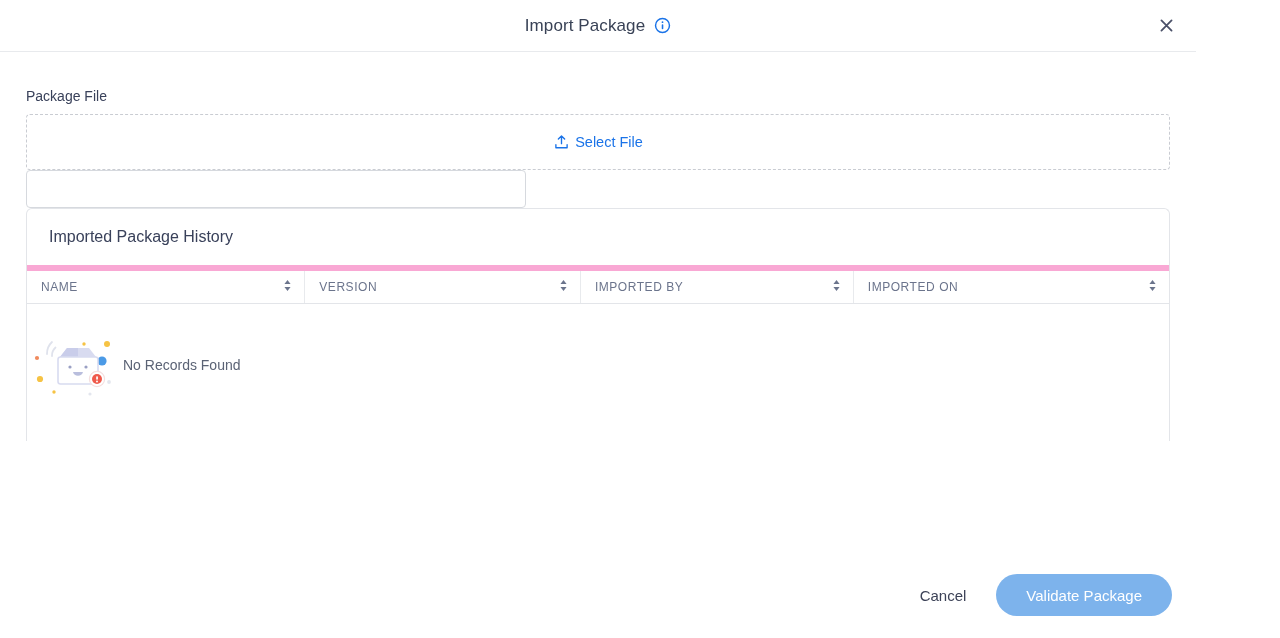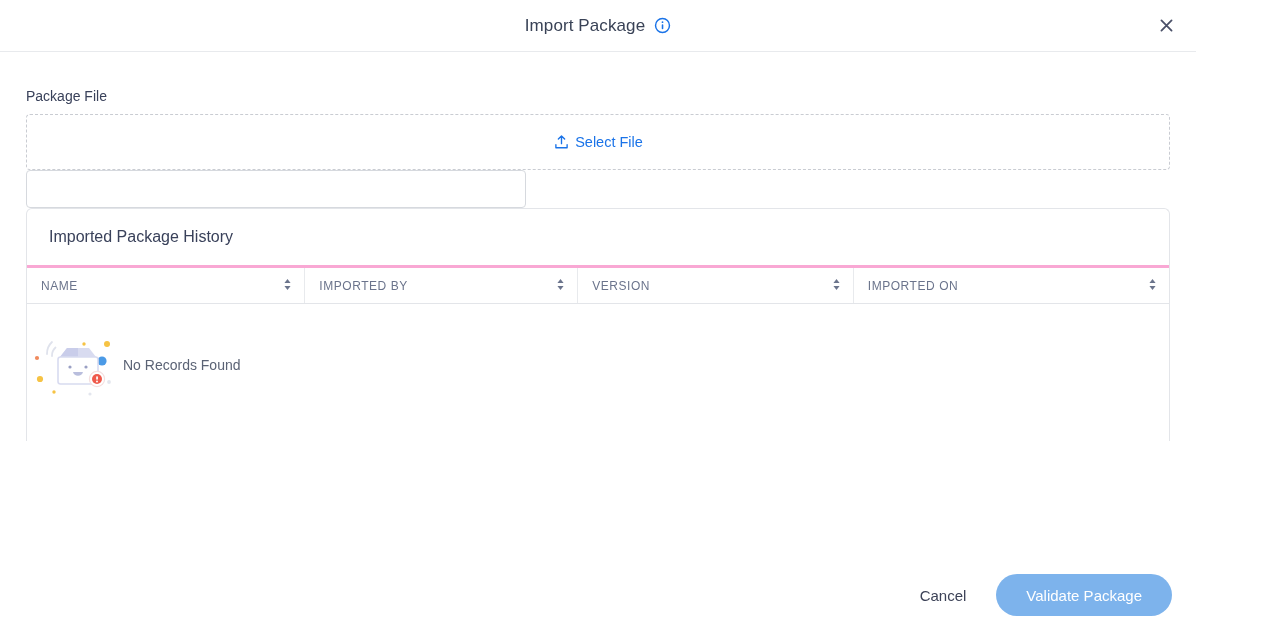--- a/index.html
+++ b/index.html
@@ -81,21 +81,21 @@
     padding: 0 22px 0 22px;
   }
   .panel-title { font-size: 16px; color: #39415a; text-align: center; }
   .search-input {
     width: 238px; height: 38px; border: 1px solid #d6d9de; border-radius: 4px;
     padding: 0 11px; font-size: 14px; color: #39415a; outline: none;
     font-family: inherit; background: #fff;
   }
   .search-input::placeholder { color: #8b8f99; }
 
-  .thead { display: flex; border-top: 3px solid #f9a8d4; border-bottom: 1px solid #e3e5e9; height: 39px; }
+  .thead { display: flex; border-top: 6px solid #f9a8d4; border-bottom: 1px solid #e3e5e9; height: 39px; }
   .th {
     display: flex; align-items: center; justify-content: space-between;
     padding: 0 12px 0 14px; border-right: 1px solid #e8eaed;
     font-size: 12px; letter-spacing: .55px; color: #6b748c; cursor: pointer;
   }
   .th:last-child { border-right: none; }
   .th.c1 { width: 305px; }
   .th.c2 { width: 302px; }
   .th.c3 { width: 299px; }
   .th.c4 { width: 346px; }
@@ -177,31 +177,31 @@
       <div class="thead">
         <div class="th c1">
           <span>NAME</span>
           <span class="sort-icon">
             <svg viewBox="0 0 10 14" width="9" height="13">
               <path d="M5 0.8 L8.4 5.4 L1.6 5.4 Z" fill="#6b748c"></path>
               <path d="M5 13.2 L1.6 8.6 L8.4 8.6 Z" fill="#6b748c"></path>
             </svg>
           </span>
         </div>
+        <div class="th c2">
+          <span>VERSION</span>
+          <span class="sort-icon">
+            <svg viewBox="0 0 10 14" width="9" height="13">
+              <path d="M5 0.8 L8.4 5.4 L1.6 5.4 Z" fill="#6b748c"></path>
+              <path d="M5 13.2 L1.6 8.6 L8.4 8.6 Z" fill="#6b748c"></path>
+            </svg>
+          </span>
+        </div>
         <div class="th c3">
           <span>IMPORTED BY</span>
-          <span class="sort-icon">
-            <svg viewBox="0 0 10 14" width="9" height="13">
-              <path d="M5 0.8 L8.4 5.4 L1.6 5.4 Z" fill="#6b748c"></path>
-              <path d="M5 13.2 L1.6 8.6 L8.4 8.6 Z" fill="#6b748c"></path>
-            </svg>
-          </span>
-        </div>
-        <div class="th c2">
-          <span>VERSION</span>
           <span class="sort-icon">
             <svg viewBox="0 0 10 14" width="9" height="13">
               <path d="M5 0.8 L8.4 5.4 L1.6 5.4 Z" fill="#6b748c"></path>
               <path d="M5 13.2 L1.6 8.6 L8.4 8.6 Z" fill="#6b748c"></path>
             </svg>
           </span>
         </div>
         <div class="th c4">
           <span>IMPORTED ON</span>
           <span class="sort-icon">

